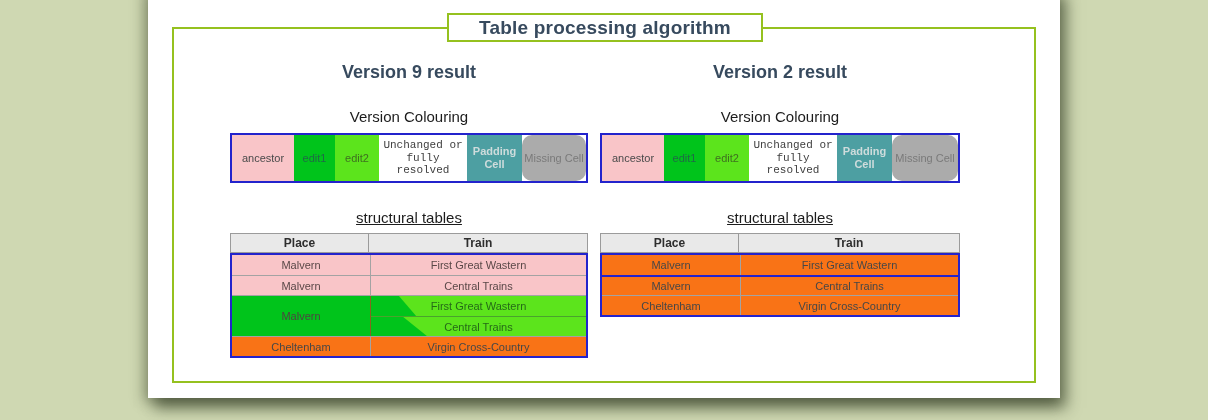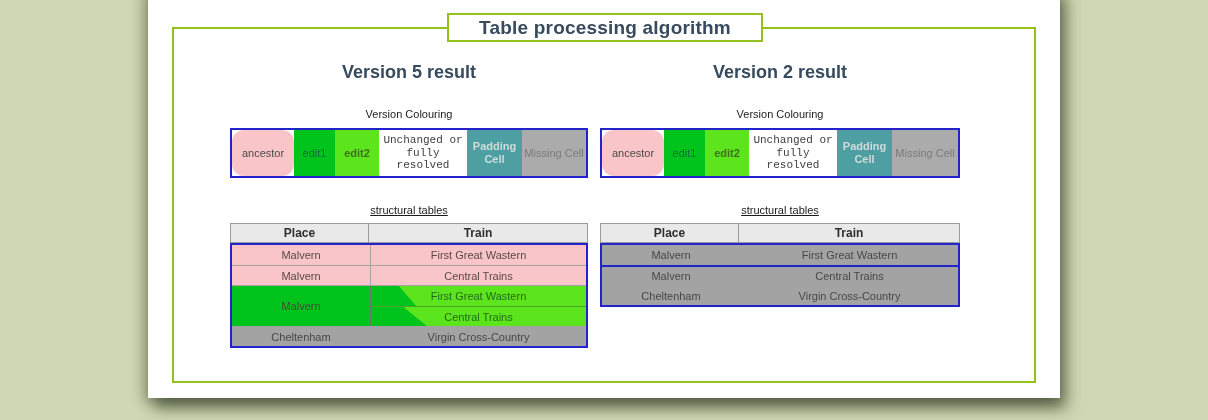--- a/index.html
+++ b/index.html
@@ -33,49 +33,49 @@
   .panel { position:absolute; top:62px; }
   .panel-v1 { left:230px; width:358px; }
   .panel-v2 { left:600px; width:360px; }
 
   .panel-heading {
     text-align:center; font-size:18px; font-weight:bold;
     color: var(--heading-slate, #374a5e);
     margin-bottom:25px;
   }
   .colouring-label, .tables-label {
-    text-align:center; font-size:11px; color:#1c1c1c; margin-bottom:8px;
+    text-align:center; font-size:15px; color:#1c1c1c; margin-bottom:8px;
   }
   .tables-label { margin-top:26px; margin-bottom:7px;text-decoration:underline; }
 
   
   .legend { display:flex; border:2px solid var(--table-border-blue, #2323cc); height:50px; background:#fff; }
   .lg {
     display:flex; align-items:center; justify-content:center; text-align:center;
     font-size:11px; line-height:1.15; padding:0 2px;
   }
-  .lg-ancestor { width:62px; background:var(--ancestor-pink,#f9c5c8); color:#4a4a4a;border-radius:12px; }
+  .lg-ancestor { width:62px; background:var(--ancestor-pink,#f9c5c8); color:#4a4a4a; }
   .lg-edit1    { width:41px; background:var(--edit1-green,#00c41b); color:#1e6a46; font-weight:normal; }
-  .lg-edit2    { width:44px; background:var(--edit2-green,#5ce41c); color:#3f7020; font-weight:bold; }
+  .lg-edit2    { width:44px; background:var(--edit2-green,#5ce41c); color:#3f7020; font-weight:normal; }
   .lg-unchanged{ width:88px; background:var(--unchanged-white,#ffffff); color:#3f3f3f;font-family:Liberation Mono, monospace; }
   .lg-padding  { width:55px; background:var(--padding-teal,#4d9fa2); color:#cfdcdc;font-weight:bold; }
-  .lg-missing  { flex:1;     background:var(--missing-gray,#ababab); color:#7a7a7a; }
+  .lg-missing  { flex:1;     background:var(--missing-gray,#ababab); color:#7a7a7a;border-radius:10px; }
 
   
   .thead { display:flex; }
   .th {
     height:20px; background:var(--header-gray,#e9e9e9);
     border:1px solid #9b9b9b;
     display:flex; align-items:center; justify-content:center;
     font-size:12px; font-weight:bold; color:#2e2e2e;
   }
   .th-place { width:138px; border-right:none; }
   .th-train { flex:1; }
 
-  .tbody { border:2px solid var(--table-border-blue,#2323cc); background:#a3a3a3; }
+  .tbody { border:2px solid var(--table-border-blue,#2323cc); background:#f97316; }
   .trow { display:flex; height:20px; }
   .row-sep { border-top:1px solid #a3a3a3; }
   .td {
     display:flex; align-items:center; justify-content:center;
     font-size:11px; color:#474747;
   }
   .td-place { width:138px; }
   .td-train { flex:1; border-left:1px solid #a3a3a3; }
   .pink { background:var(--ancestor-pink,#f9c5c8); }
   .pink .td { color:#5a4848; }
@@ -105,21 +105,21 @@
 </style>
 </head>
 <body>
 
 <div class="canvas">
   <div class="page"></div>
   <div class="frame"></div>
   <div class="title-box">Table processing algorithm</div>
 
   <div class="panel panel-v1">
-    <div class="panel-heading">Version 5 result</div>
+    <div class="panel-heading">Version 9 result</div>
 
     <div class="colouring-label">Version Colouring</div>
     <div class="legend">
       <div class="lg lg-ancestor">ancestor</div>
       <div class="lg lg-edit1">edit1</div>
       <div class="lg lg-edit2">edit2</div>
       <div class="lg lg-unchanged">Unchanged or fully resolved</div>
       <div class="lg lg-padding">Padding Cell</div>
       <div class="lg lg-missing">Missing Cell</div>
     </div>

